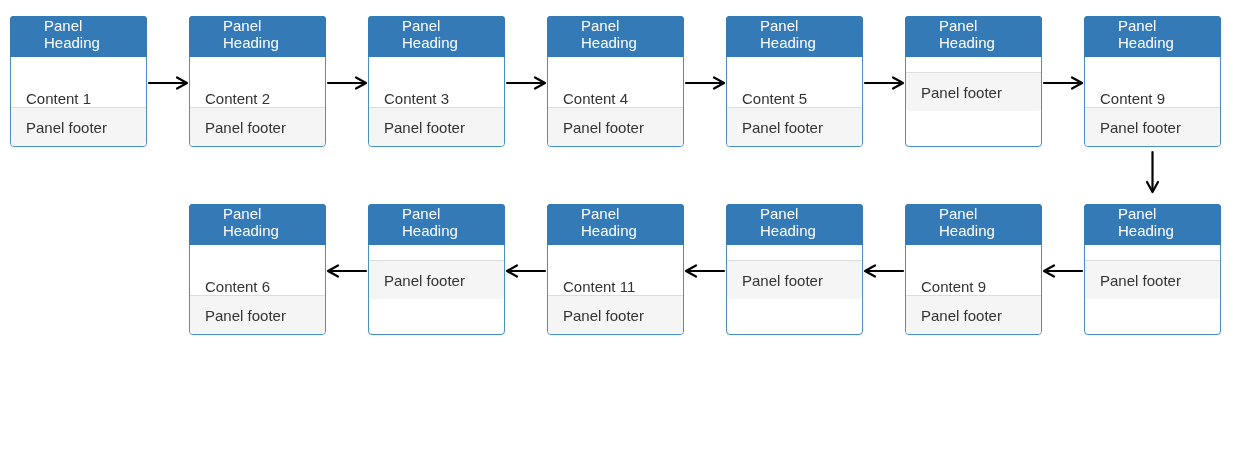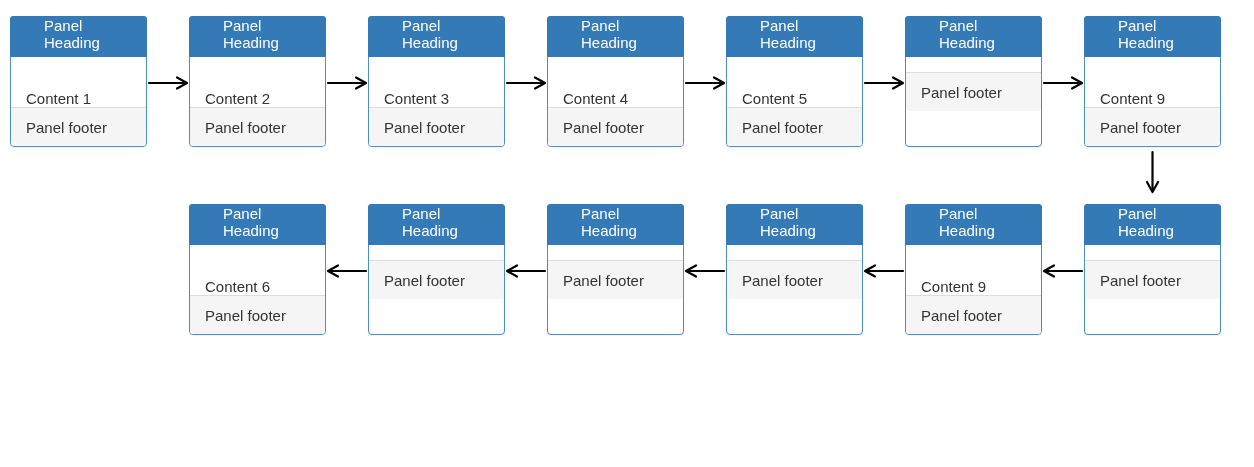--- a/index.html
+++ b/index.html
@@ -221,20 +221,23 @@
       <span>Panel Heading</span>
     </div>
     <div class="panel-footer">
       <span>Panel footer</span>
     </div>
   </div>
     <div class="panel" style="left: 547px; top: 204px;">
     <div class="panel-heading">
       <span>Panel Heading</span>
     </div>
+    <div class="panel-body">
+      <span>Content 11</span>
+    </div>
     <div class="panel-footer">
       <span>Panel footer</span>
     </div>
   </div>
     <div class="panel" style="left: 368px; top: 204px;">
     <div class="panel-heading">
       <span>Panel Heading</span>
     </div>
     <div class="panel-footer">
       <span>Panel footer</span>

